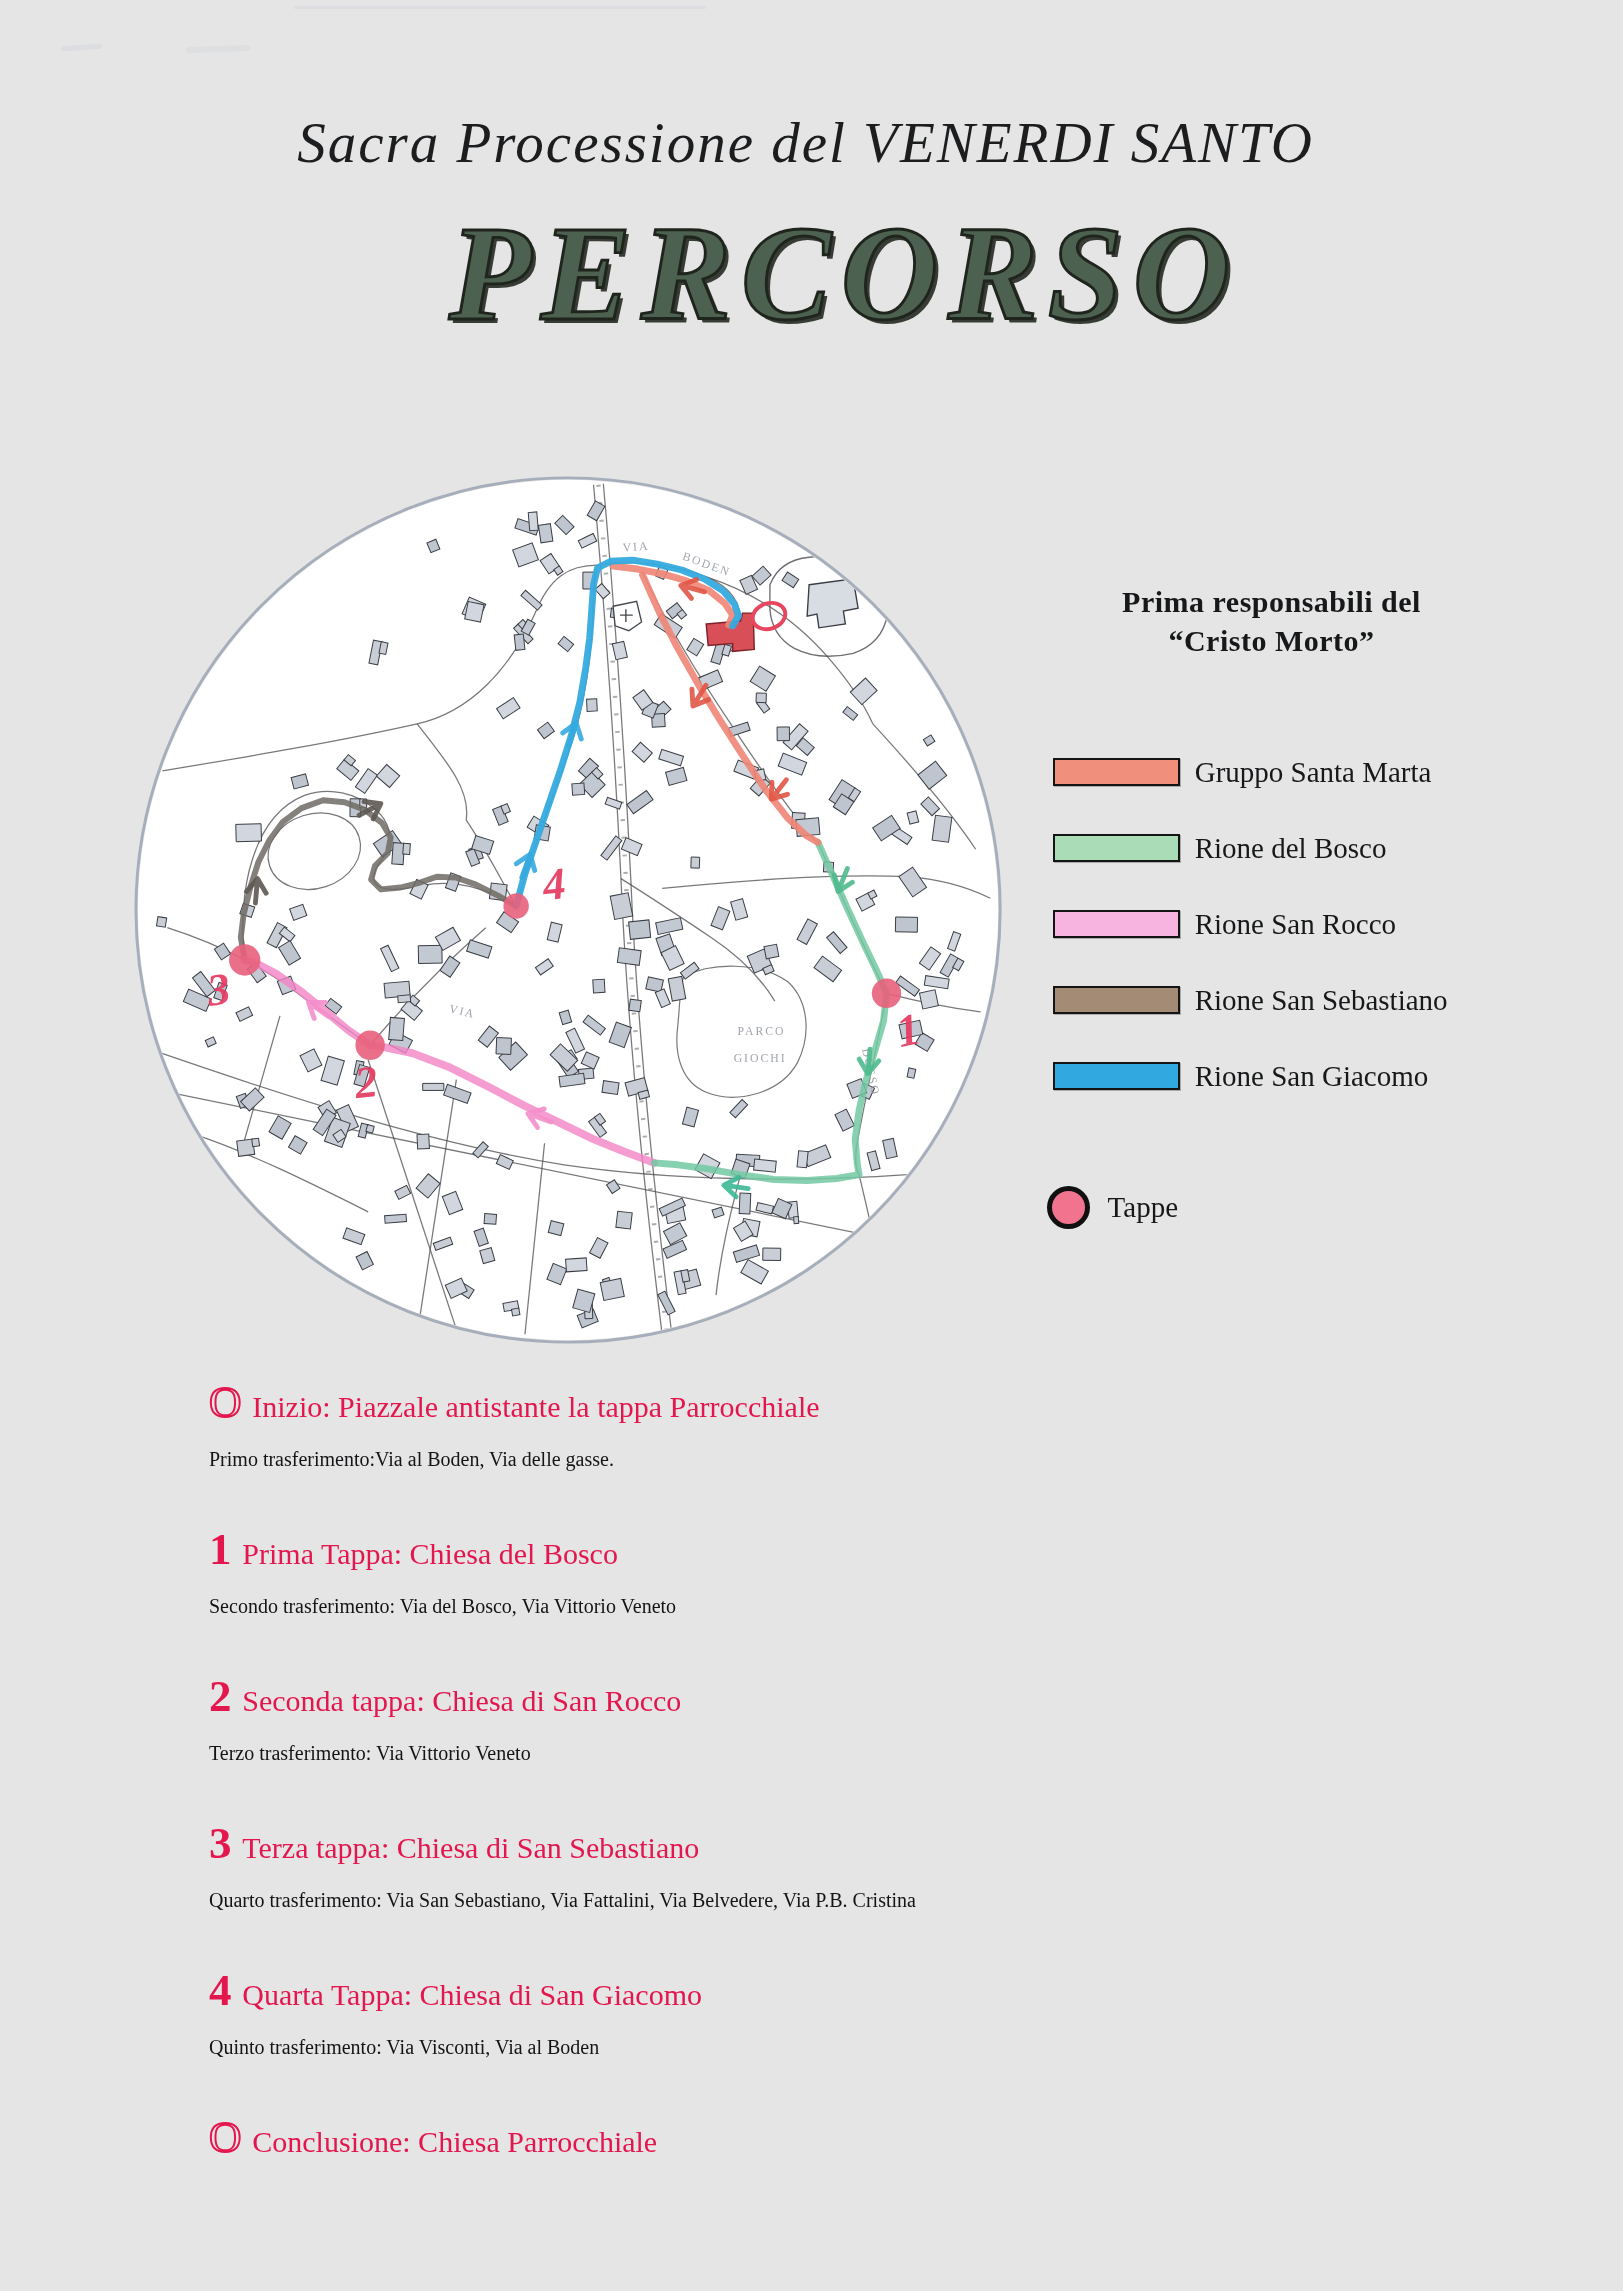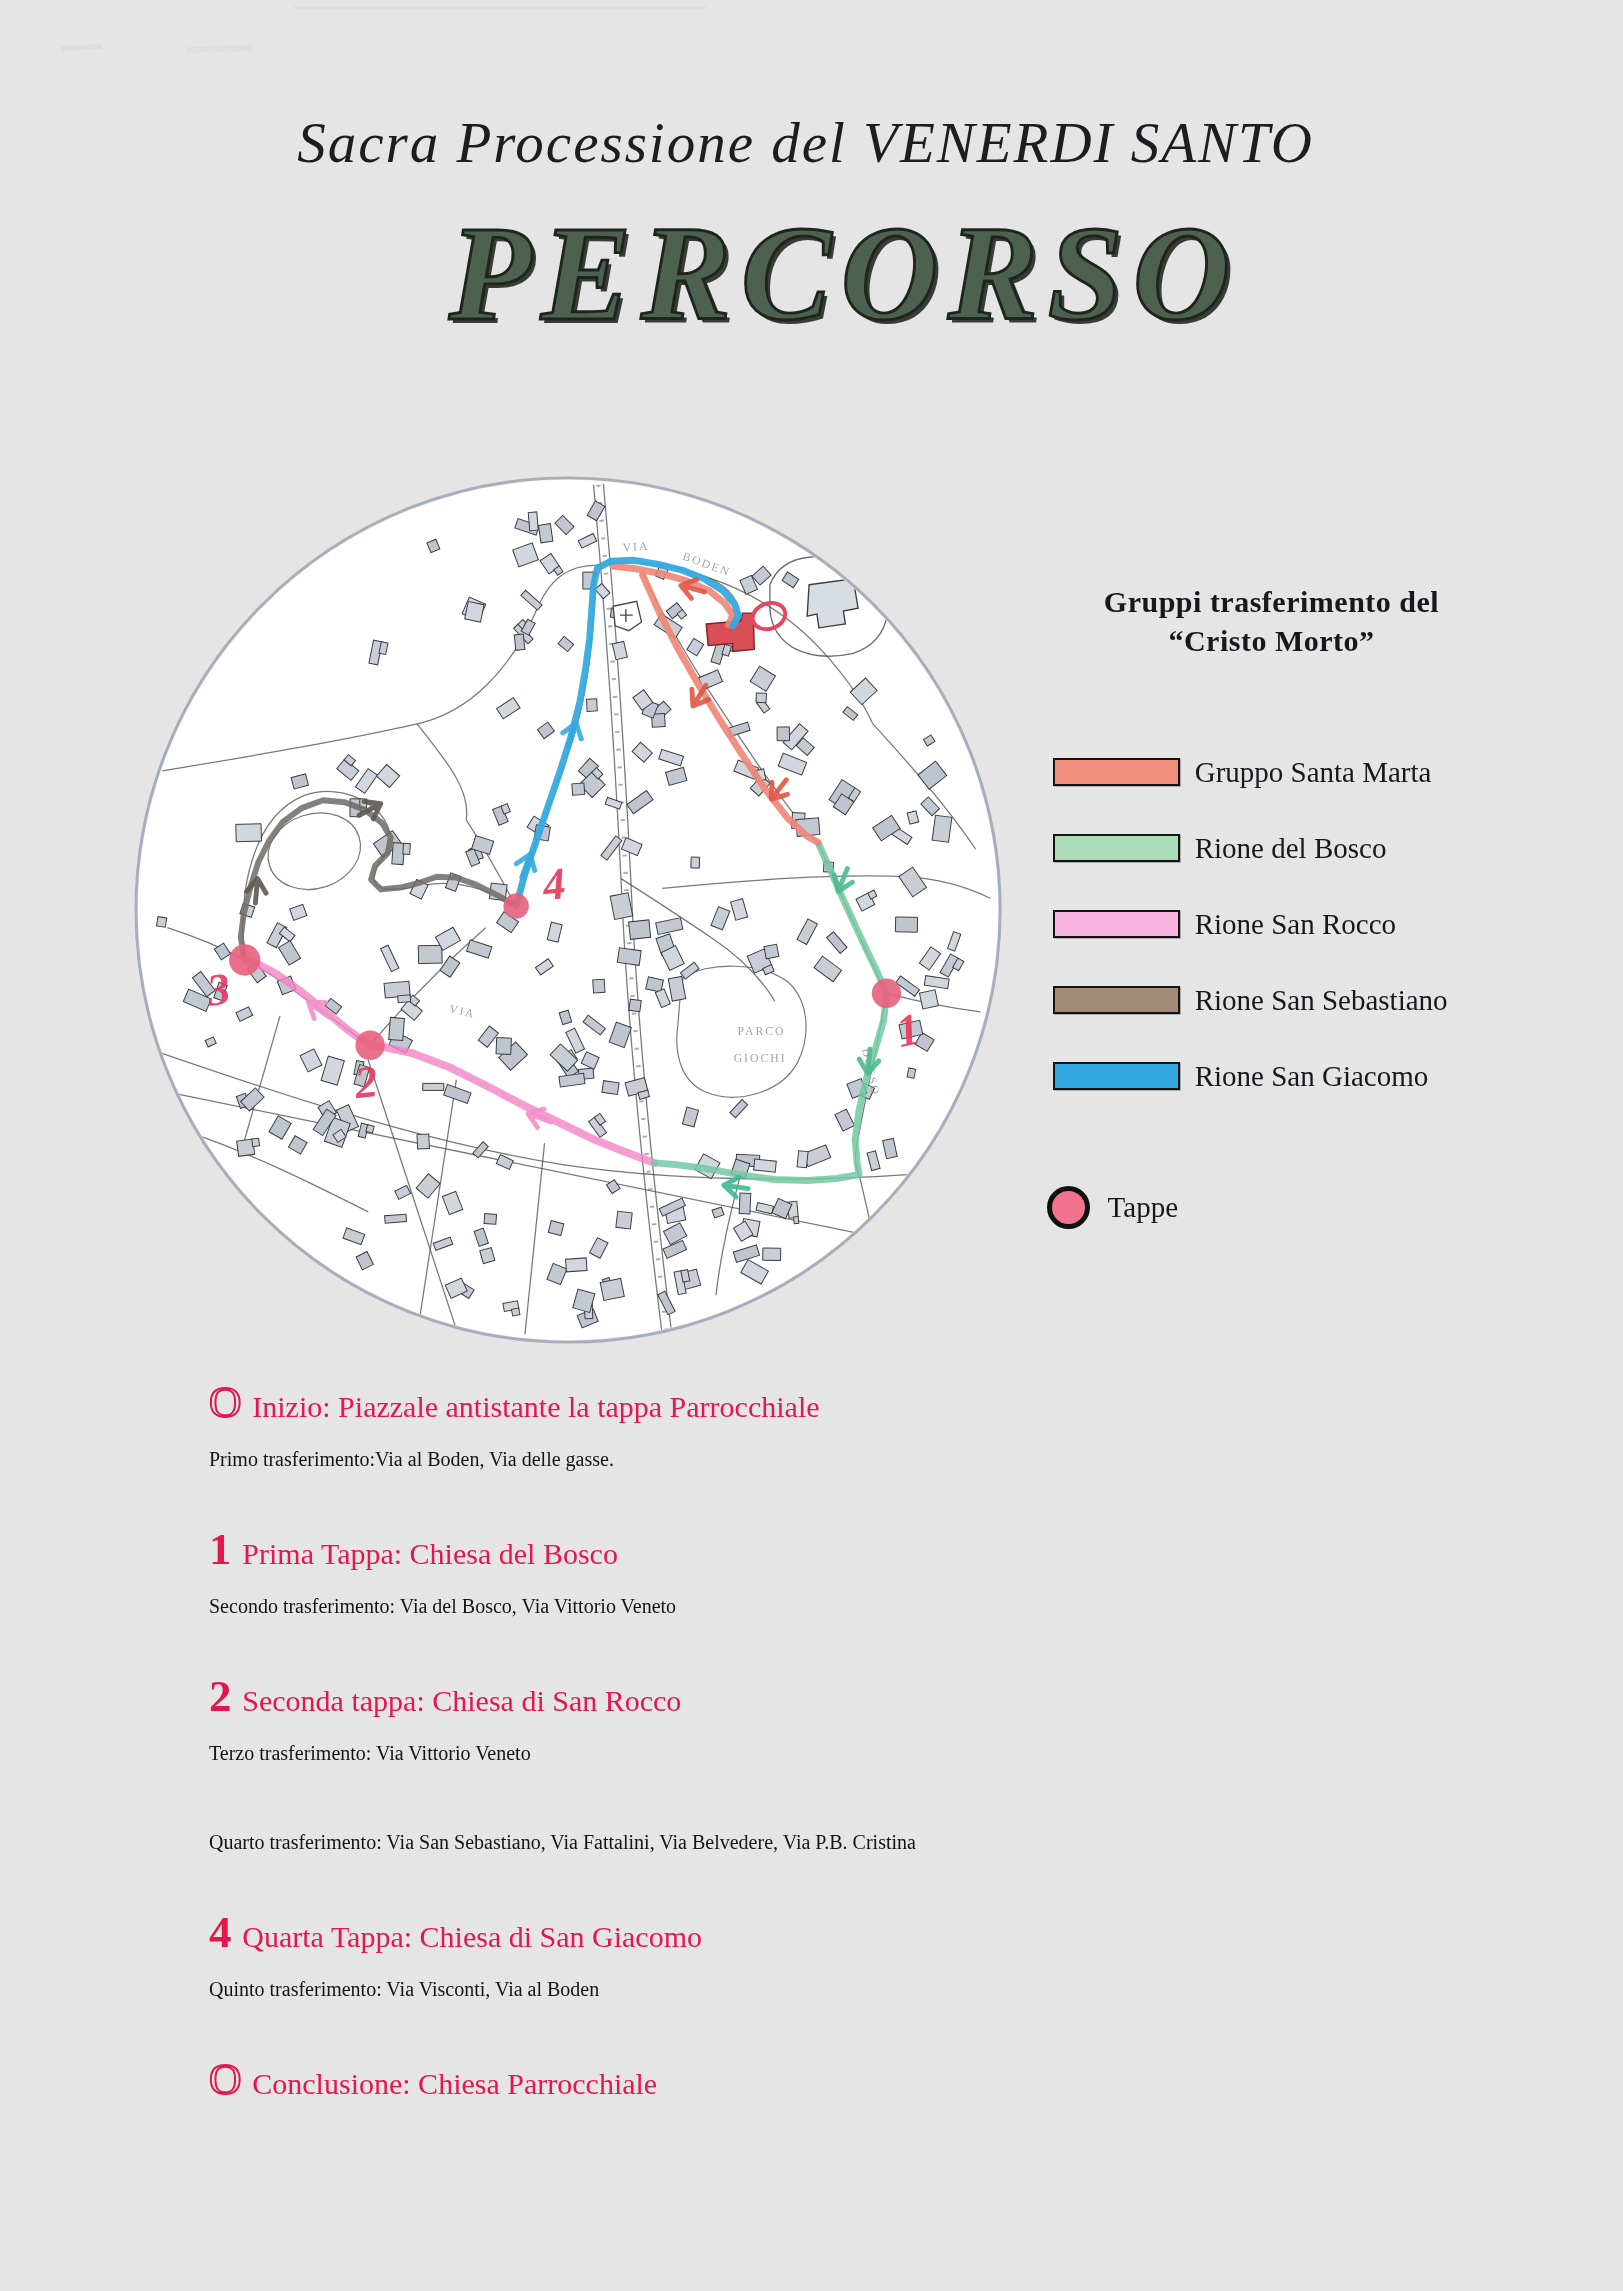--- a/index.html
+++ b/index.html
@@ -430,21 +430,21 @@
           <circle cx="114" cy="503" r="16" fill="#e8617c" opacity="0.9"></circle>
           <text x="78" y="550" fill="#e63a60" font-size="46" font-style="italic" font-weight="bold" font-family="&quot;Liberation Serif&quot;,&quot;DejaVu Serif&quot;,serif" transform="rotate(-8 78 550)" opacity="0.92">3</text>
           <circle cx="391" cy="448" r="13" fill="#e8617c" opacity="0.9"></circle>
           <text x="420" y="442" fill="#e63a60" font-size="46" font-style="italic" font-weight="bold" font-family="&quot;Liberation Serif&quot;,&quot;DejaVu Serif&quot;,serif" transform="rotate(-6 420 442)" opacity="0.92">4</text>
         </g>
         <circle cx="444" cy="452" r="441" fill="none" stroke="#a7aebb" stroke-width="3"></circle>
       </svg>
   </div>
 
   <div class="legend-heading">
-    <span>Gruppi trasferimento del</span><br>
+    <span>Prima responsabili del</span><br>
     <span>“Cristo Morto”</span>
   </div>
   <div class="legend-items" id="legend-items">
       <div class="legend-row">
         <span class="legend-swatch" style="background: rgb(240, 144, 124);"></span>
         <span class="legend-label">Gruppo Santa Marta</span>
       </div>
       <div class="legend-row">
         <span class="legend-swatch" style="background: rgb(171, 220, 184);"></span>
         <span class="legend-label">Rione del Bosco</span>
@@ -474,20 +474,21 @@
       </div>
       <div class="section">
         <div class="sec-heading"><span class="sec-marker ">1</span><span>Prima Tappa: Chiesa del Bosco</span></div>
         <div class="sec-body">Secondo trasferimento: Via del Bosco, Via Vittorio Veneto</div>
       </div>
       <div class="section">
         <div class="sec-heading"><span class="sec-marker ">2</span><span>Seconda tappa: Chiesa di San Rocco</span></div>
         <div class="sec-body">Terzo trasferimento: Via Vittorio Veneto</div>
       </div>
       <div class="section">
+        <div class="sec-heading"><span class="sec-marker ">3</span><span>Terza tappa: Chiesa di San Sebastiano</span></div>
         <div class="sec-body">Quarto trasferimento: Via San Sebastiano, Via Fattalini, Via Belvedere, Via P.B. Cristina</div>
       </div>
       <div class="section">
         <div class="sec-heading"><span class="sec-marker ">4</span><span>Quarta Tappa: Chiesa di San Giacomo</span></div>
         <div class="sec-body">Quinto trasferimento: Via Visconti, Via al Boden</div>
       </div>
       <div class="section">
         <div class="sec-heading"><span class="sec-marker ring">O</span><span>Conclusione: Chiesa Parrocchiale</span></div>
       </div>
     </div>

